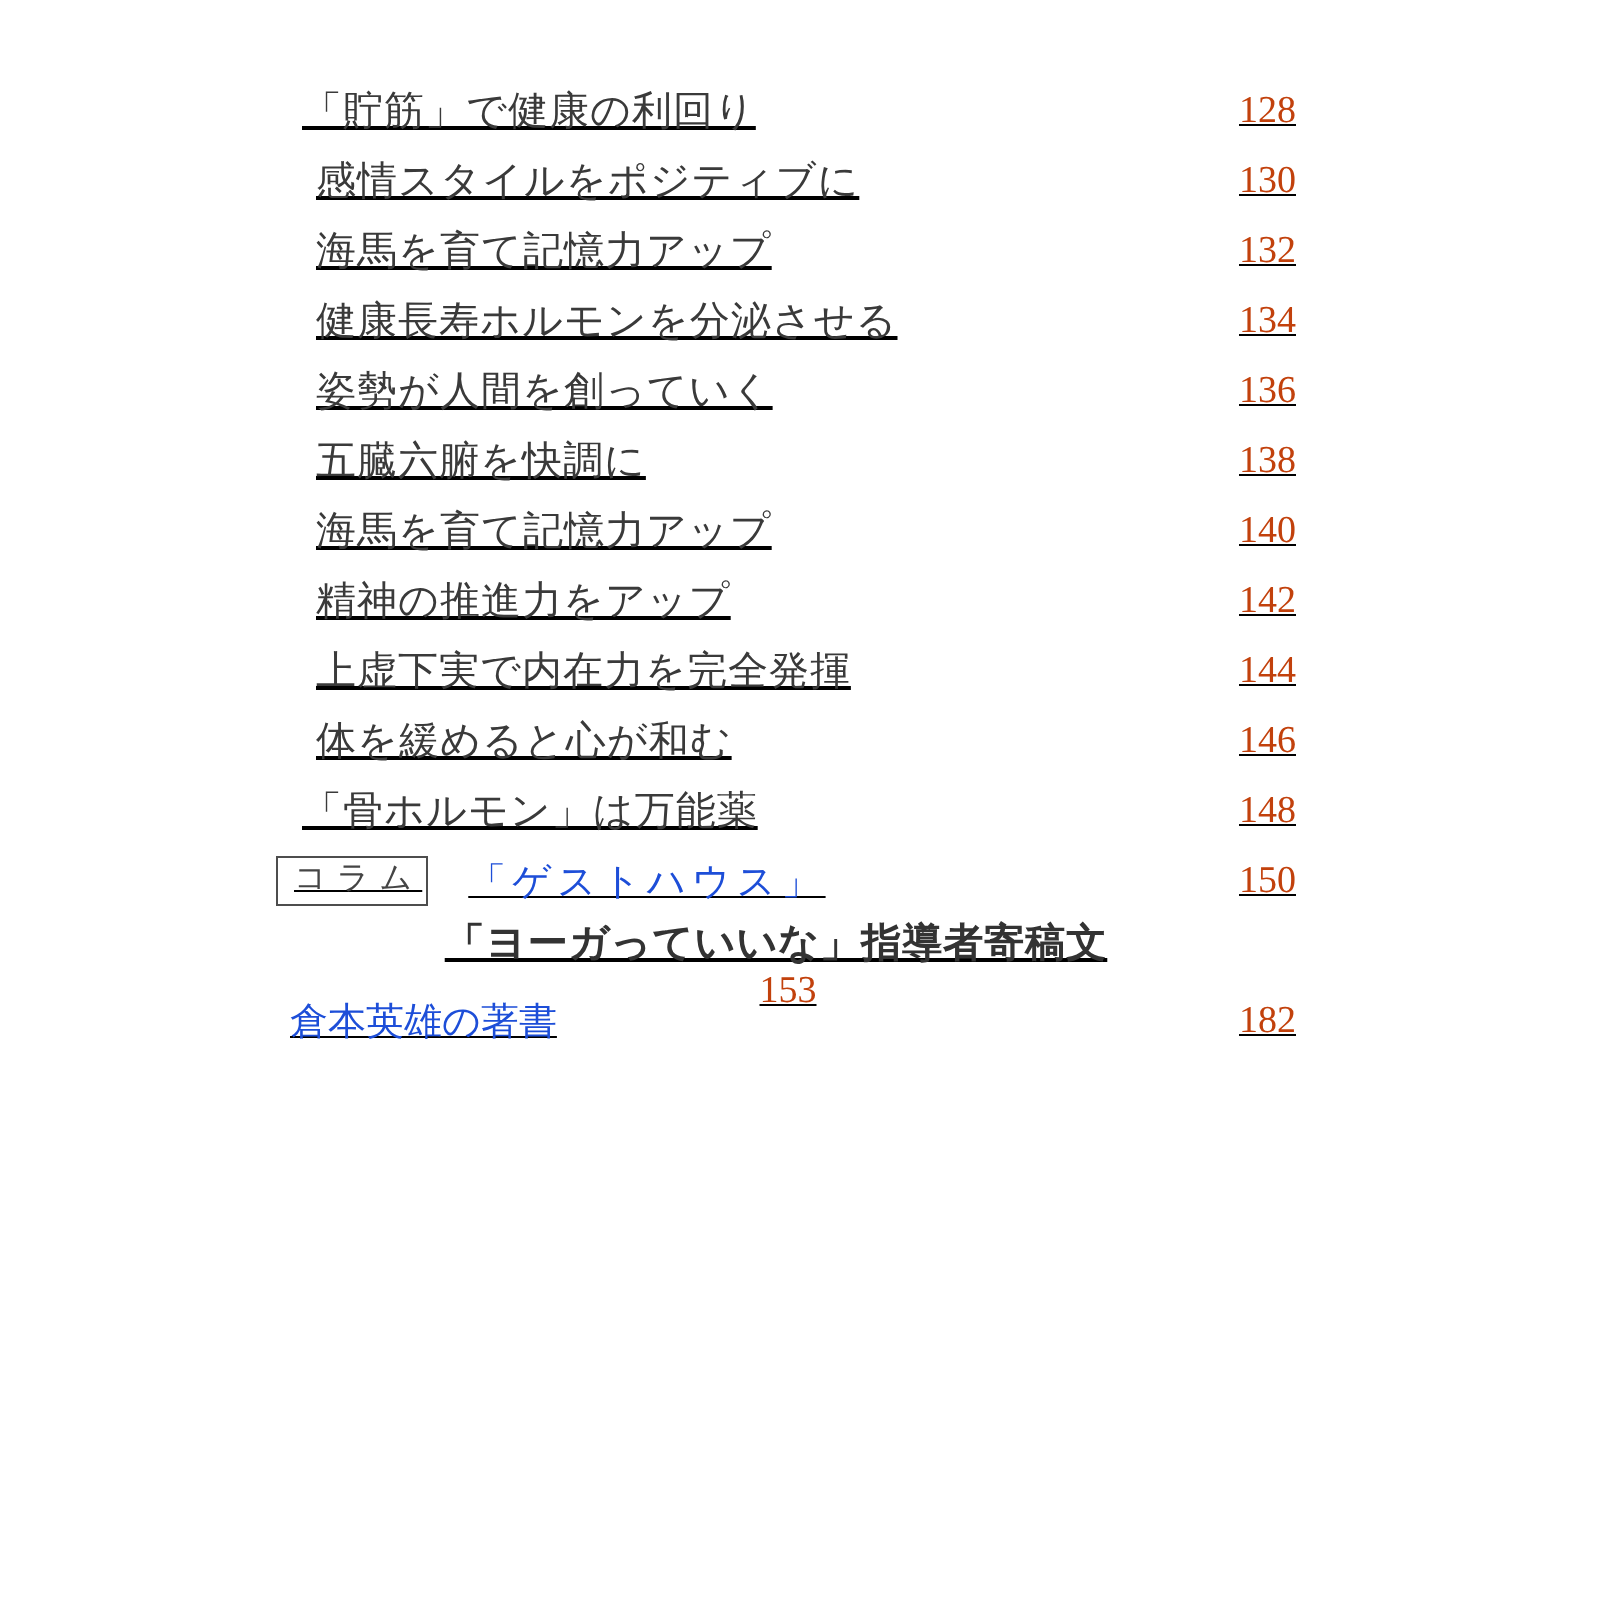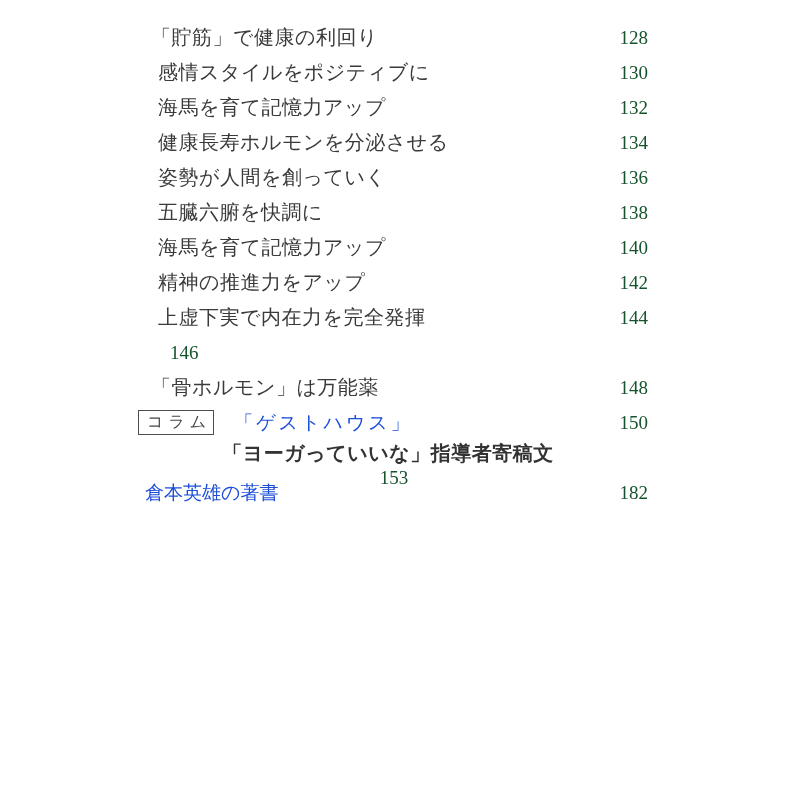--- a/index.html
+++ b/index.html
@@ -15,24 +15,25 @@
     font-family: "Liberation Sans", sans-serif;
   }
   .page {
     position: absolute;
     inset: 0;
     background: #ffffff;
   }
   .toc {
     position: absolute;
     left: 128px;
-    top: 20px;
+    top: 38px;
     width: 520px; 
     display: flex;
     flex-direction: column;
+    text-decoration: underline;
   }
   .row {
     height: 35px;
     display: flex;
     align-items: center;
     justify-content: space-between;
   }
   .title-wrap {
     display: flex;
     align-items: center;
@@ -70,21 +71,21 @@
   
   .indent-normal { padding-left: 30px; }   
   .indent-column { padding-left: 10px; }   
   .indent-none   { padding-left: 0; flex-direction: column; }      
   .indent-author { padding-left: 17px; }   
   
   .hang .title { margin-left: -7px; }
   .page-num {
     font-family: "Liberation Serif", "DejaVu Serif", serif;
     font-size: 19px;
-    color: #14532d;
+    color: #c2410c;
     text-align: right;
     flex-shrink: 0;
     padding-left: 12px;
   }
   .column-badge {
     display: inline-block;
     border: 1px solid #4d4d4d;
     font-family: "Liberation Serif", "DejaVu Serif", serif;
     font-size: 16px;
     color: #454545;
@@ -139,20 +140,21 @@
       <span class="title gothic">精神の推進力をアップ</span>
       <span class="page-num">142</span>
     </div>
 
     <div class="row indent-normal">
       <span class="title gothic">上虚下実で内在力を完全発揮</span>
       <span class="page-num">144</span>
     </div>
 
     <div class="row indent-normal">
+      <span class="title gothic">体を緩めると心が和む</span>
       <span class="page-num">146</span>
     </div>
 
     <div class="row indent-normal hang">
       <span class="title gothic">「骨ホルモン」は万能薬</span>
       <span class="page-num">148</span>
     </div>
 
     <div class="row indent-column">
       <span class="title-wrap">

